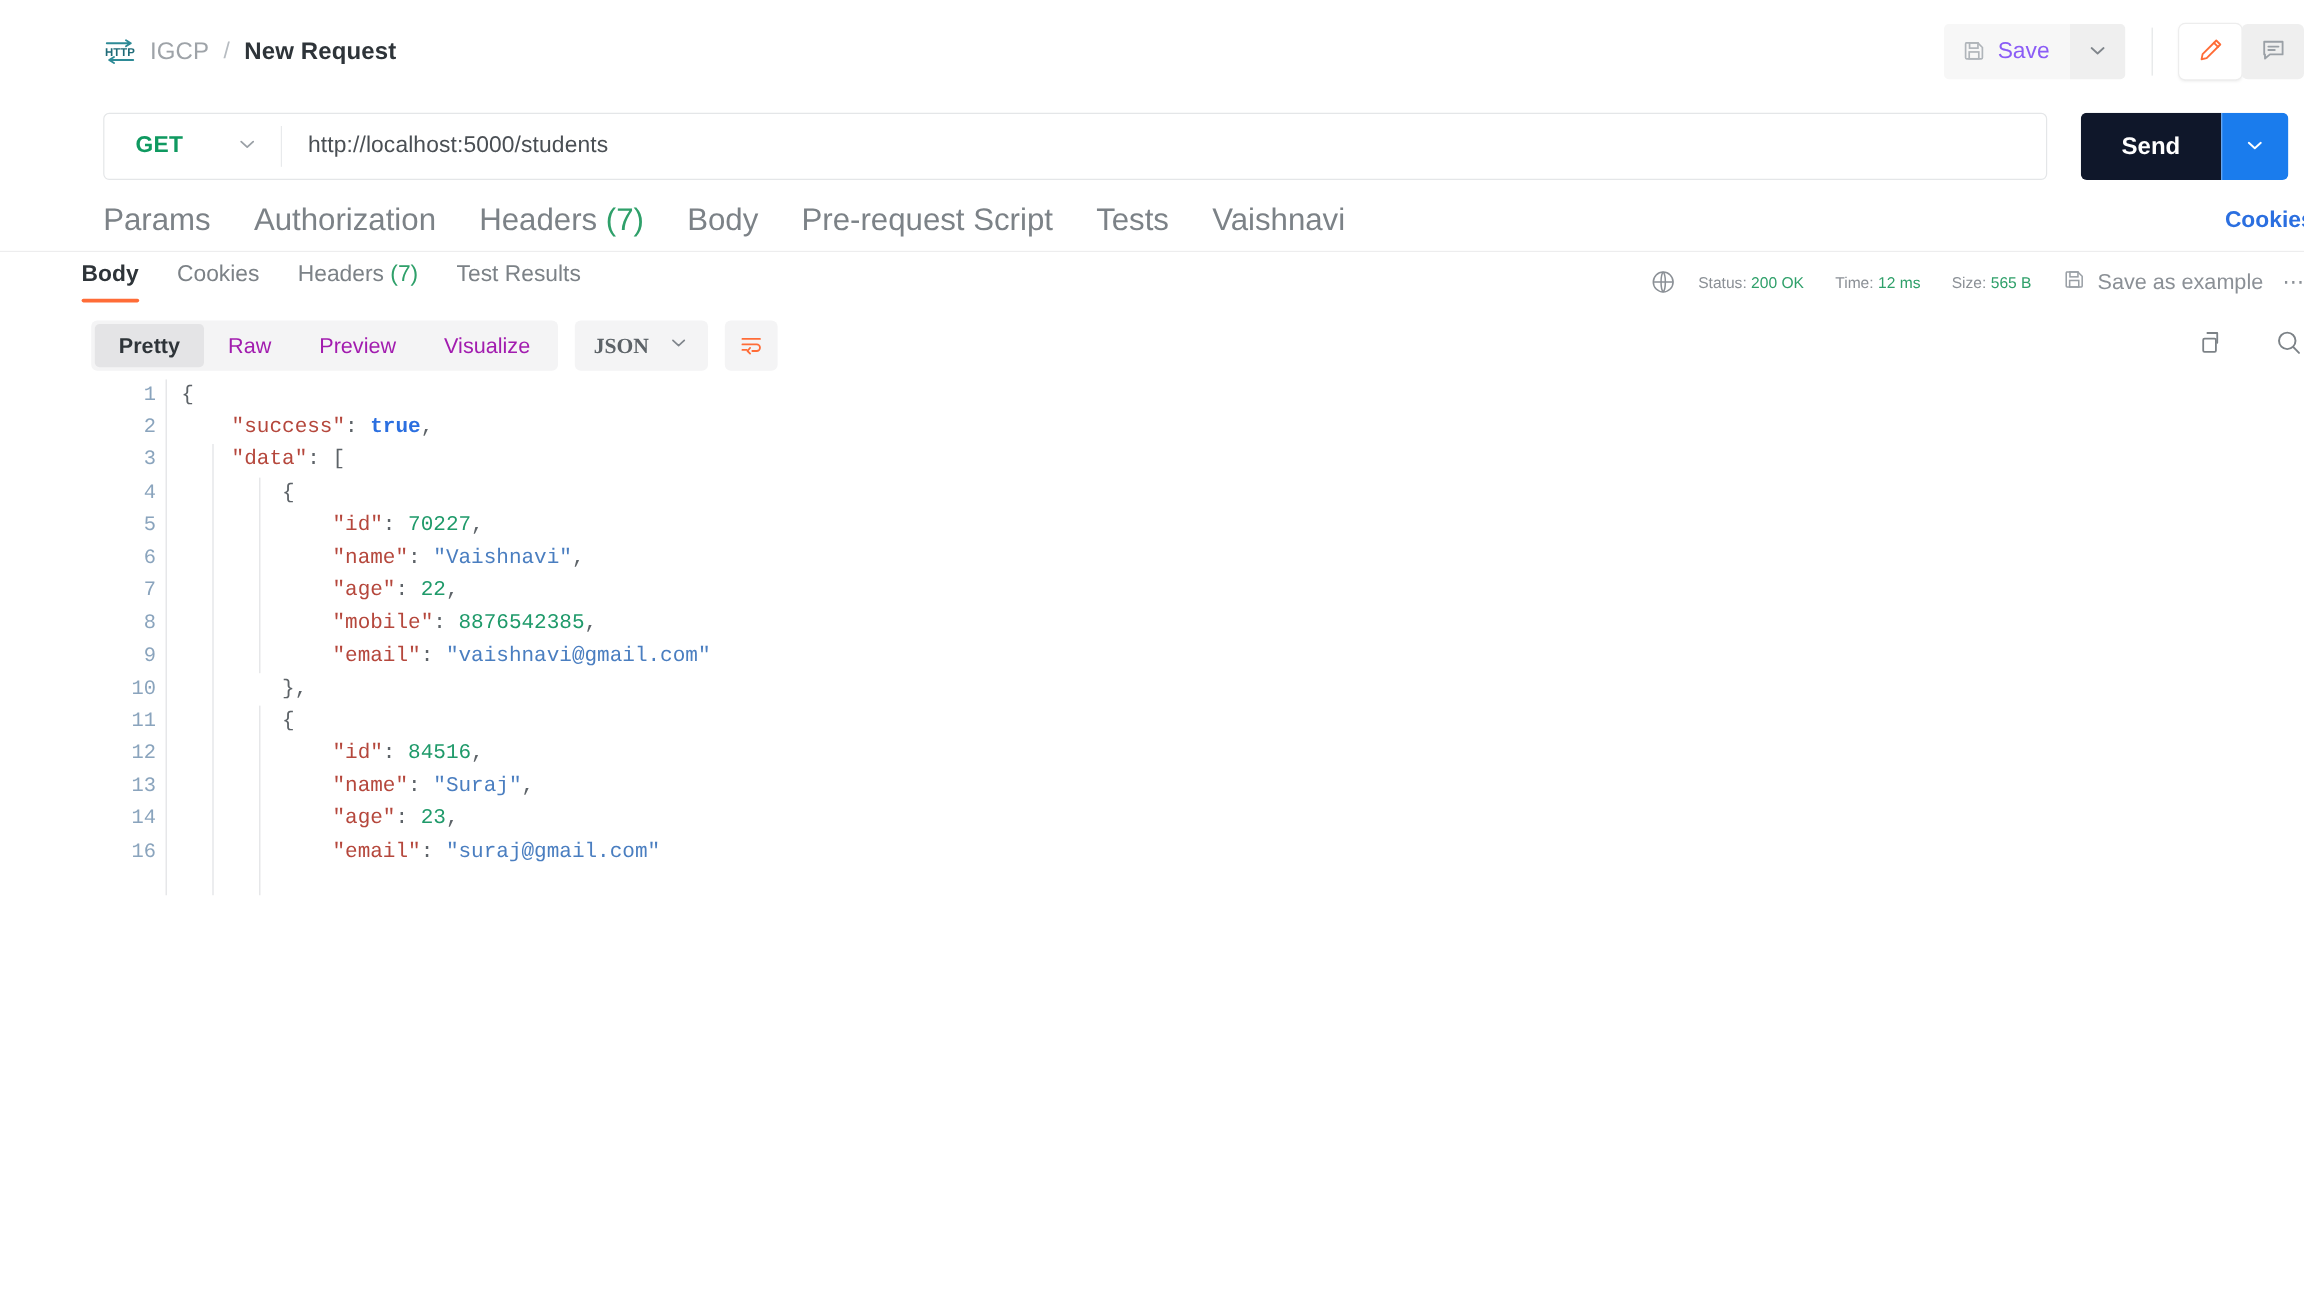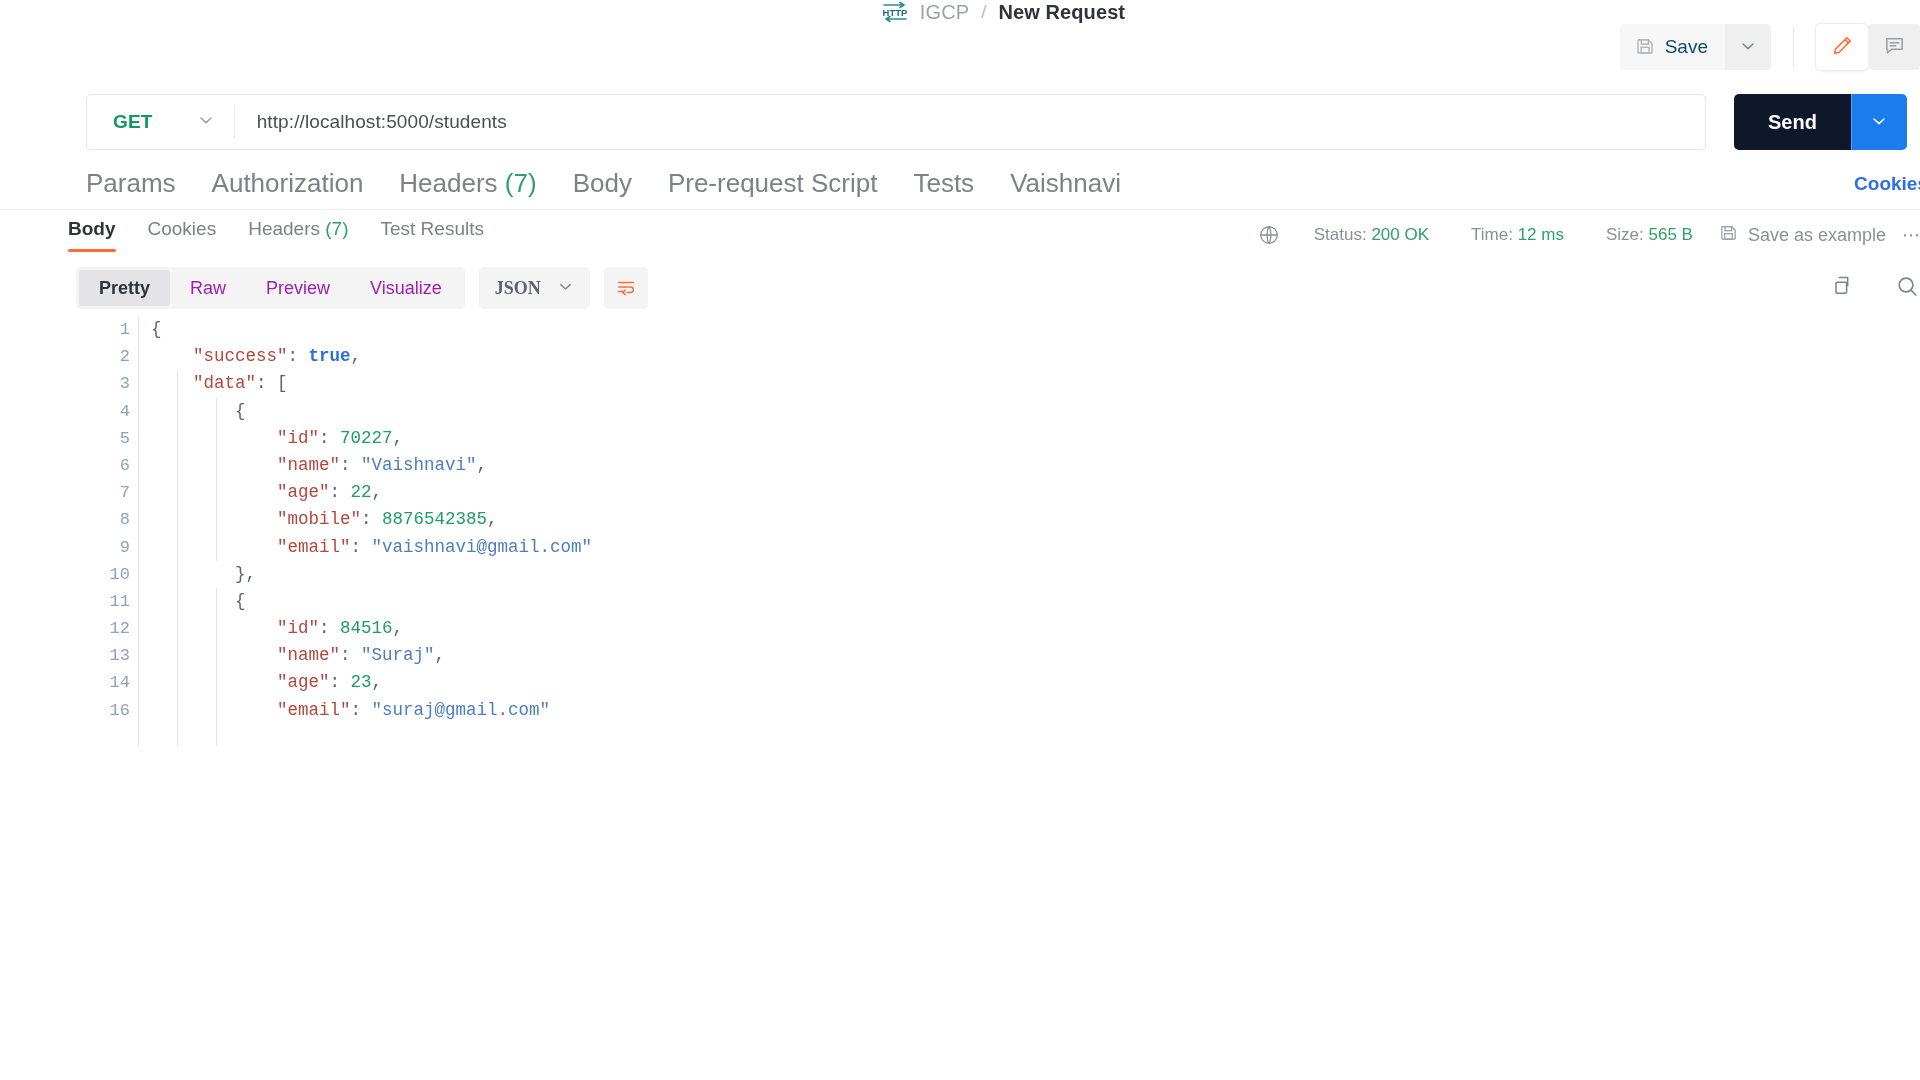--- a/index.html
+++ b/index.html
@@ -11,21 +11,20 @@
     -webkit-font-smoothing: antialiased;
   }
   body { position: relative; }
 
   
   .header {
     height: 86px;
     display: flex;
     align-items: center;
     padding: 0 0 0 86px;
-    flex-direction: column;
   }
   .bc { display: flex; align-items: center; gap: 11px; }
   .http-icon { width: 28px; height: 24px; flex: none; }
   .bc-collection {
     font-size: 20px; color: #9ea3a8; letter-spacing: .1px;
   }
   .bc-sep { font-size: 19px; color: #b7bcc1; padding: 0 1px; }
   .bc-title {
     font-size: 20px; color: #2e3439; font-weight: bold; letter-spacing: .1px;
   }
@@ -36,21 +35,21 @@
     padding-right: 0;
   }
   .save-group { display: flex; align-items: stretch; height: 46px; }
   .save-btn {
     display: flex; align-items: center; gap: 10px;
     background: #f7f7f7; border: none;
     border-radius: 4px 0 0 4px;
     padding: 0 17px 0 15px;
     cursor: pointer;
   }
-  .save-btn .lbl { font-size: 19px; color: #0c4a6e; }
+  .save-btn .lbl { font-size: 19px; color: #8b5cf6; }
   .save-caret {
     width: 46px; background: #efefef; border: none;
     border-radius: 0 4px 4px 0;
     display: flex; align-items: center; justify-content: center;
     cursor: pointer;
   }
   .vdiv { width: 1px; height: 40px; background: #e3e5e7; margin: 0 22px; }
   .icon-btn {
     width: 52px; height: 46px;
     display: flex; align-items: center; justify-content: center;
@@ -146,21 +145,21 @@
     left: 0; right: 0; bottom: 0; height: 3px;
     background: #ff6c37; border-radius: 2px;
   }
   .restab .cnt { color: #2fa06a; font-weight: normal; }
 
   .res-meta {
     margin-left: auto; display: flex; align-items: center; gap: 0;
     padding-right: 0;
   }
   .globe { margin-right: 18px; display: flex; }
-  .meta-item { font-size: 17px; color: #8b9096; margin-right: 26px; white-space: nowrap; margin-left: 16px; }
+  .meta-item { font-size: 13px; color: #8b9096; margin-right: 26px; white-space: nowrap; }
   .meta-item .v { color: #2fa06a; }
   .save-example {
     display: flex; align-items: center; gap: 10px;
     font-size: 18px; color: #8b9096; cursor: pointer; white-space: nowrap;
   }
   .dots { font-size: 18px; color: #8b9096; margin-left: 16px; cursor: pointer; }
 
   
   .fmt-row {
     display: flex; align-items: center;

